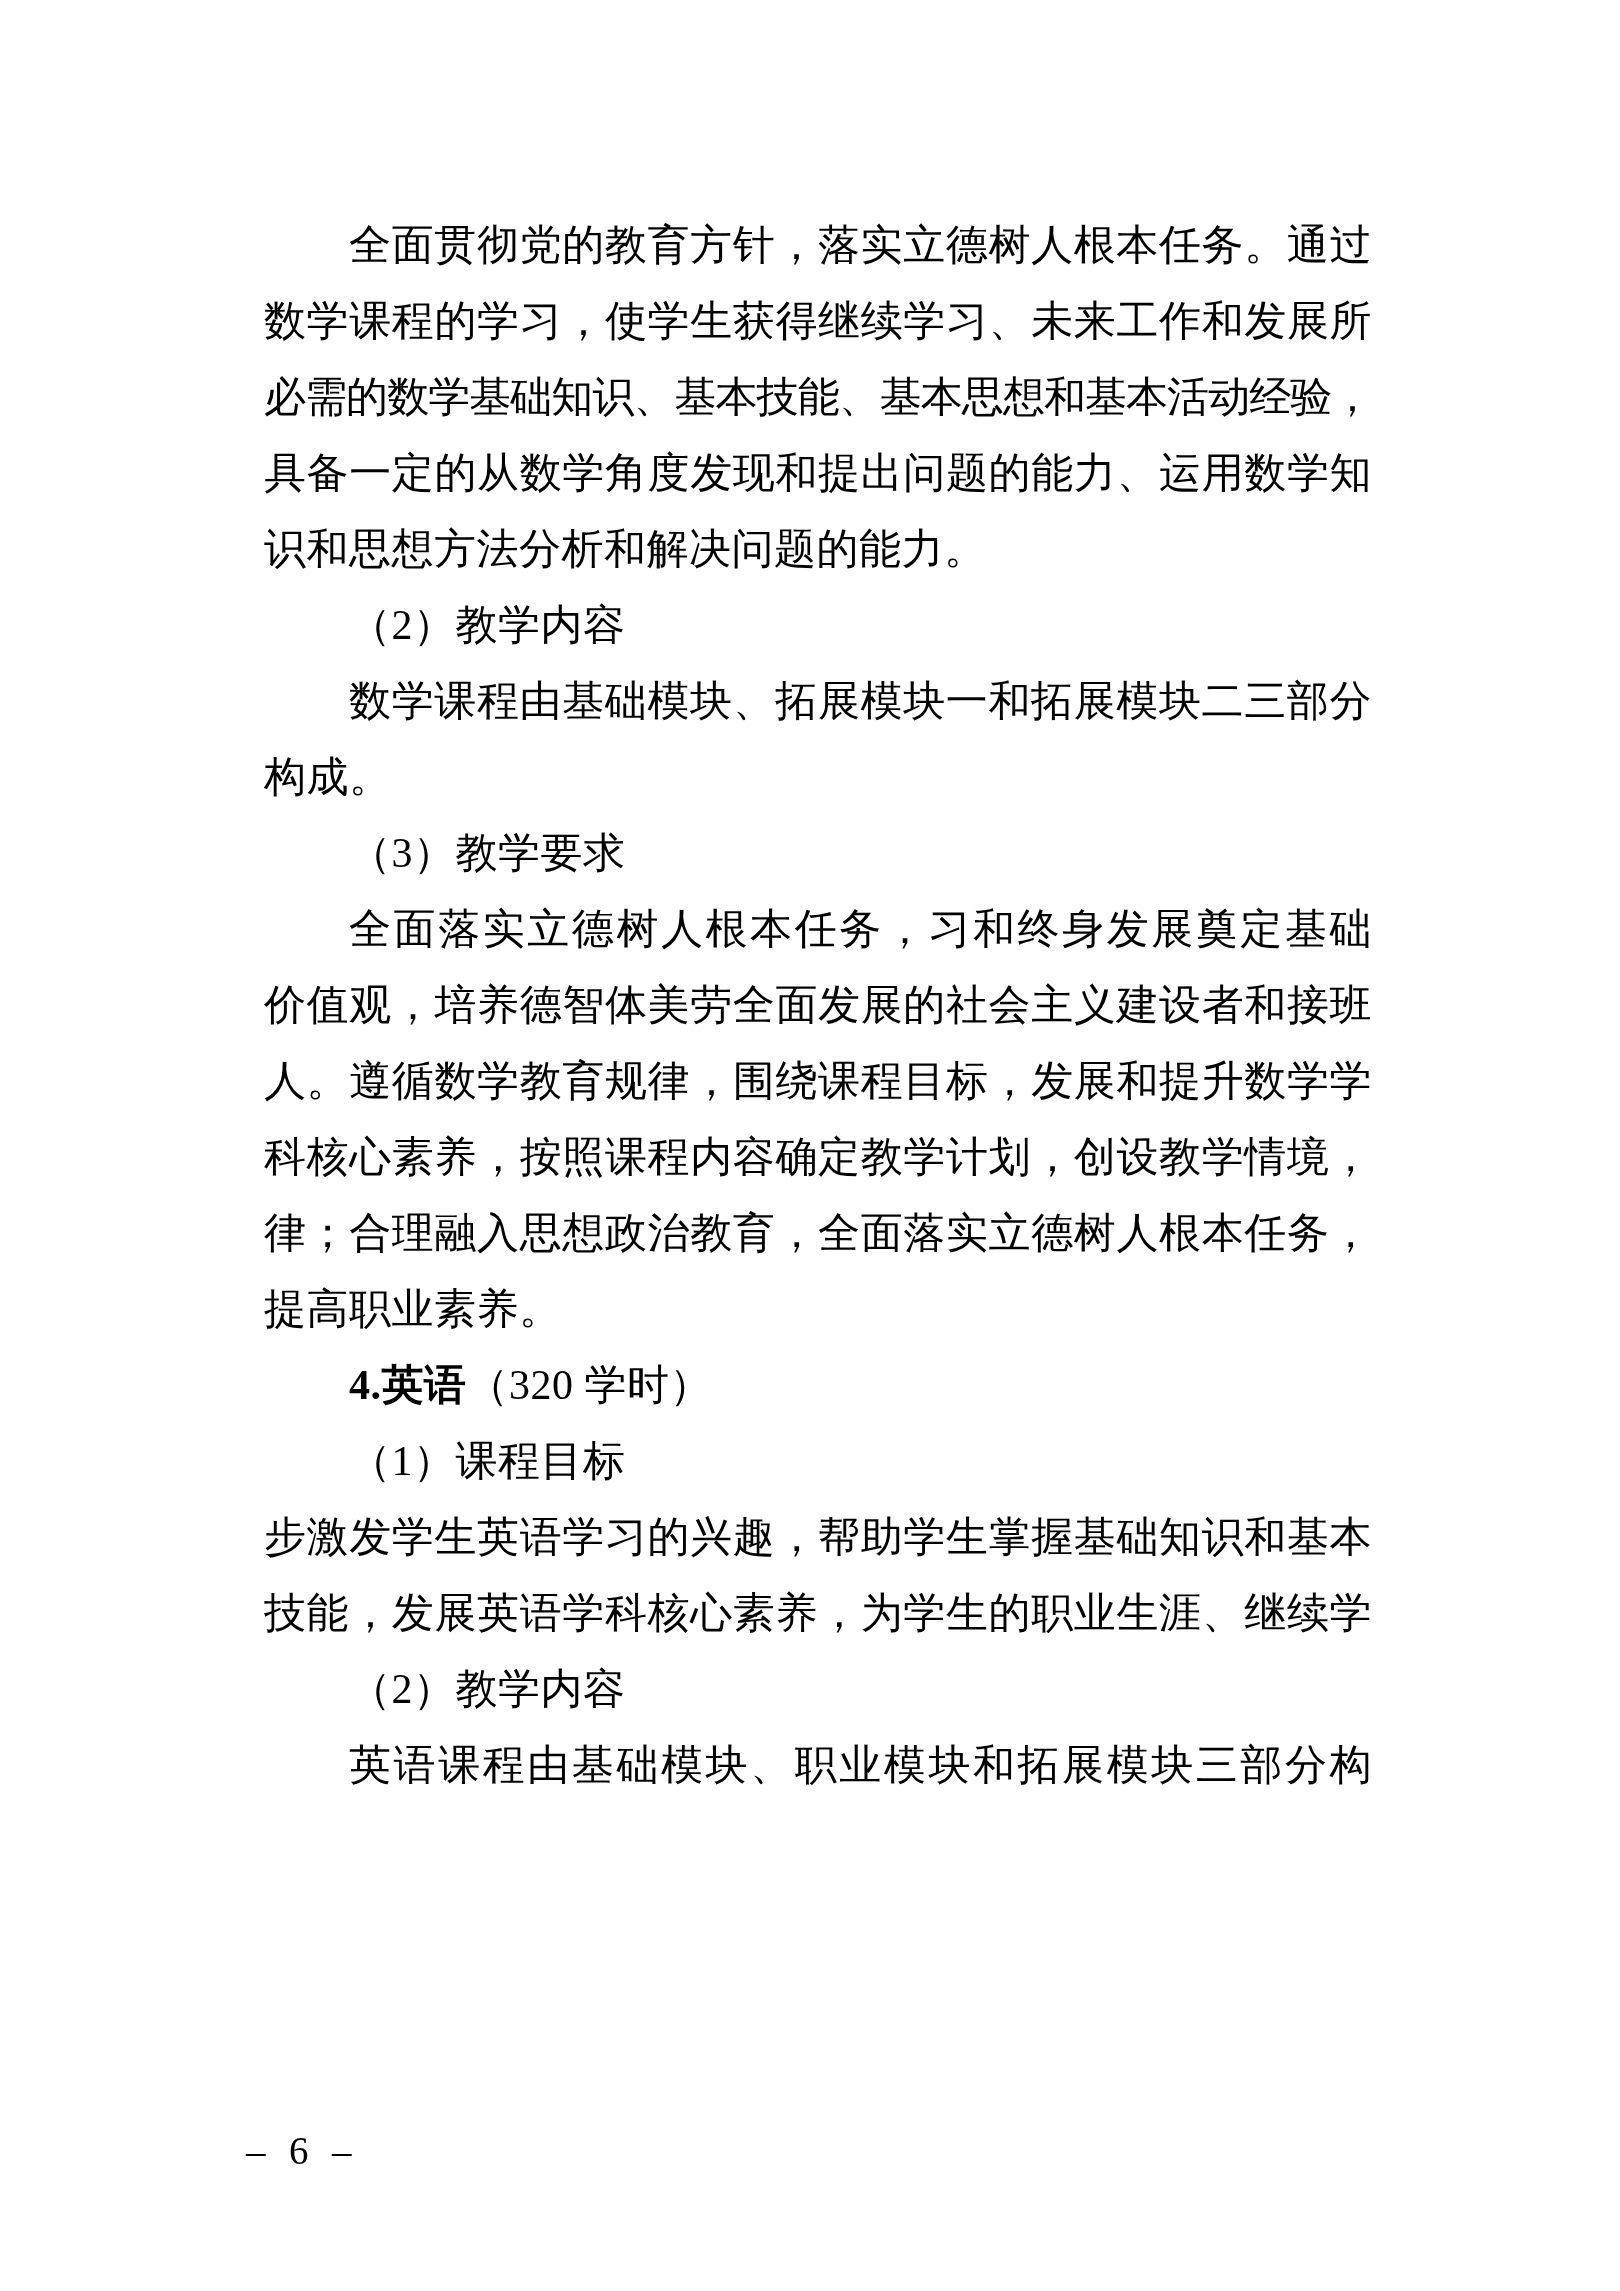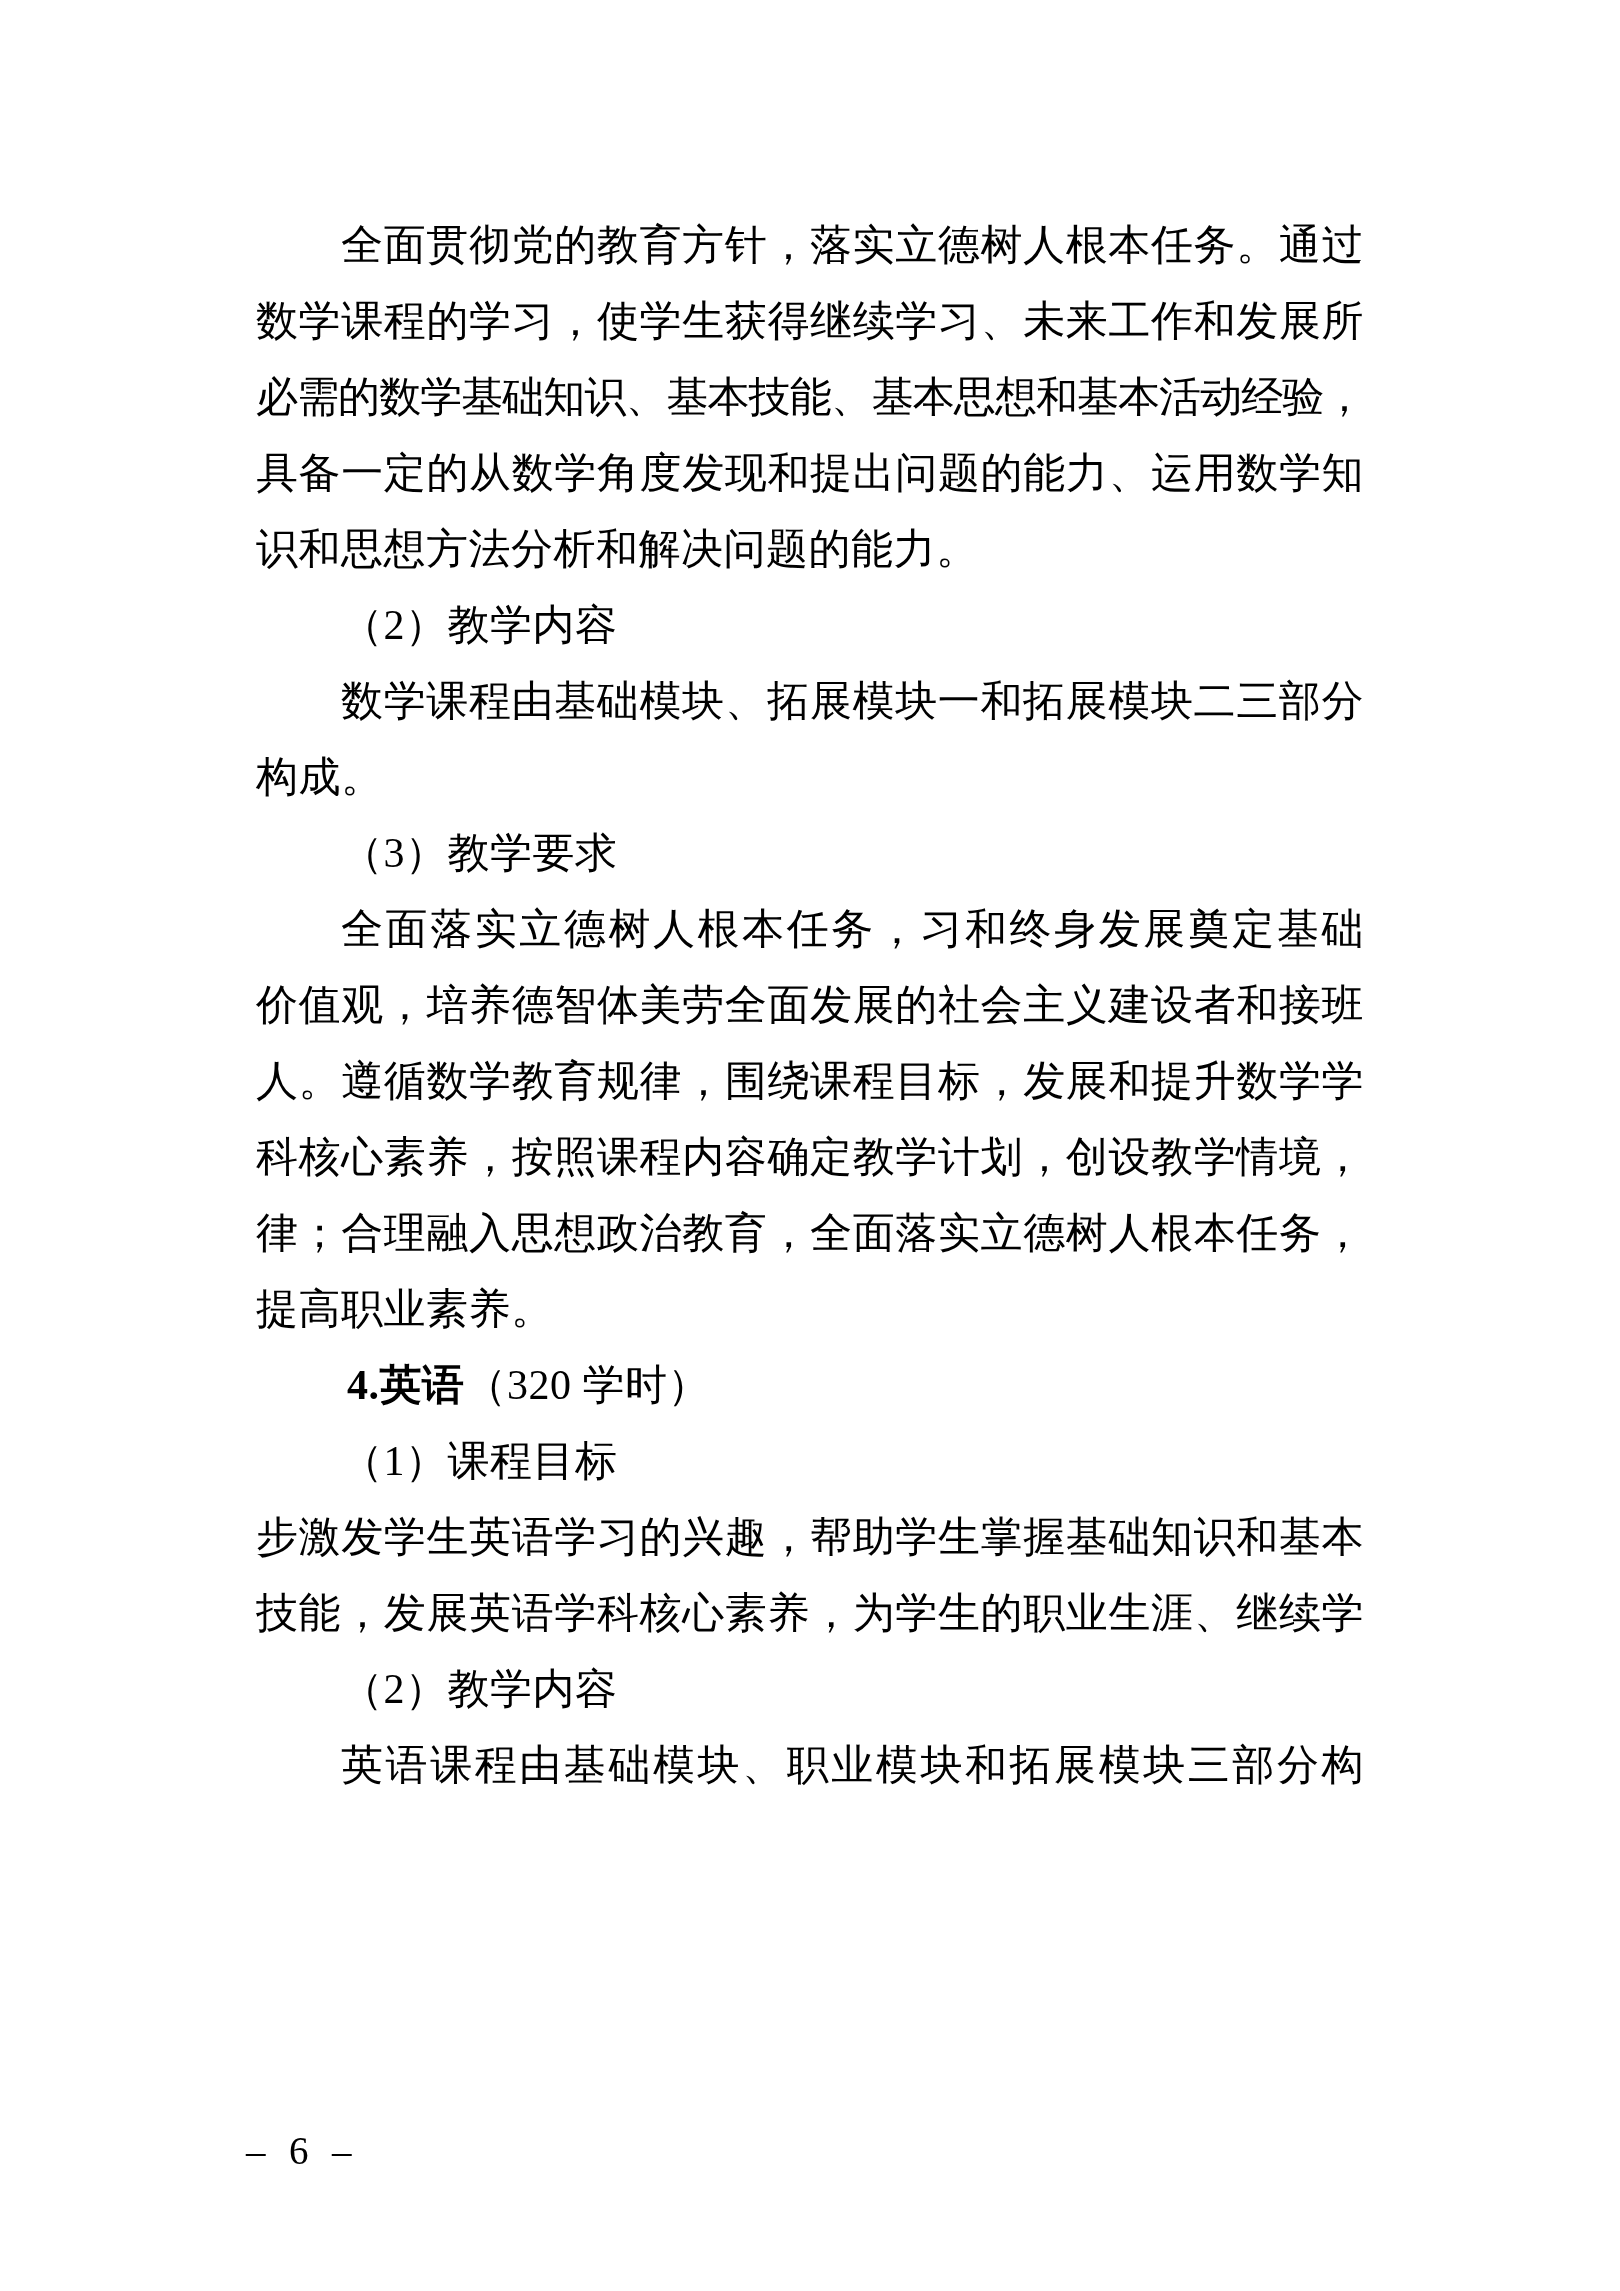--- a/index.html
+++ b/index.html
@@ -13,21 +13,21 @@
     width: 1620px;
     height: 2292px;
     background: #ffffff;
     color: #000000;
     font-family: "Liberation Serif", "DejaVu Serif", serif;
     overflow: hidden;
     margin: 0 auto;
   }
   .text-body {
     position: absolute;
-    left: 256px;
+    left: 264px;
     top: 207px;
     width: 1108px;
   }
   .line {
     height: 76px;
     line-height: 76px;
     font-size: 42px;
     white-space: nowrap;
     letter-spacing: 0.5px;
   }
@@ -38,21 +38,20 @@
     white-space: normal;
     text-align: justify;
     text-align-last: justify;
     text-justify: inter-character;
   }
   .line.tight {
     letter-spacing: -1.3px;
   }
   .line .bold {
     font-weight: bold;
-    margin-left: 6px;
   }
   .page-number {
     position: absolute;
     left: 246px;
     top: 2131px;
     font-size: 39px;
     line-height: 39px;
     letter-spacing: 6.9px;
     white-space: pre;
   }

